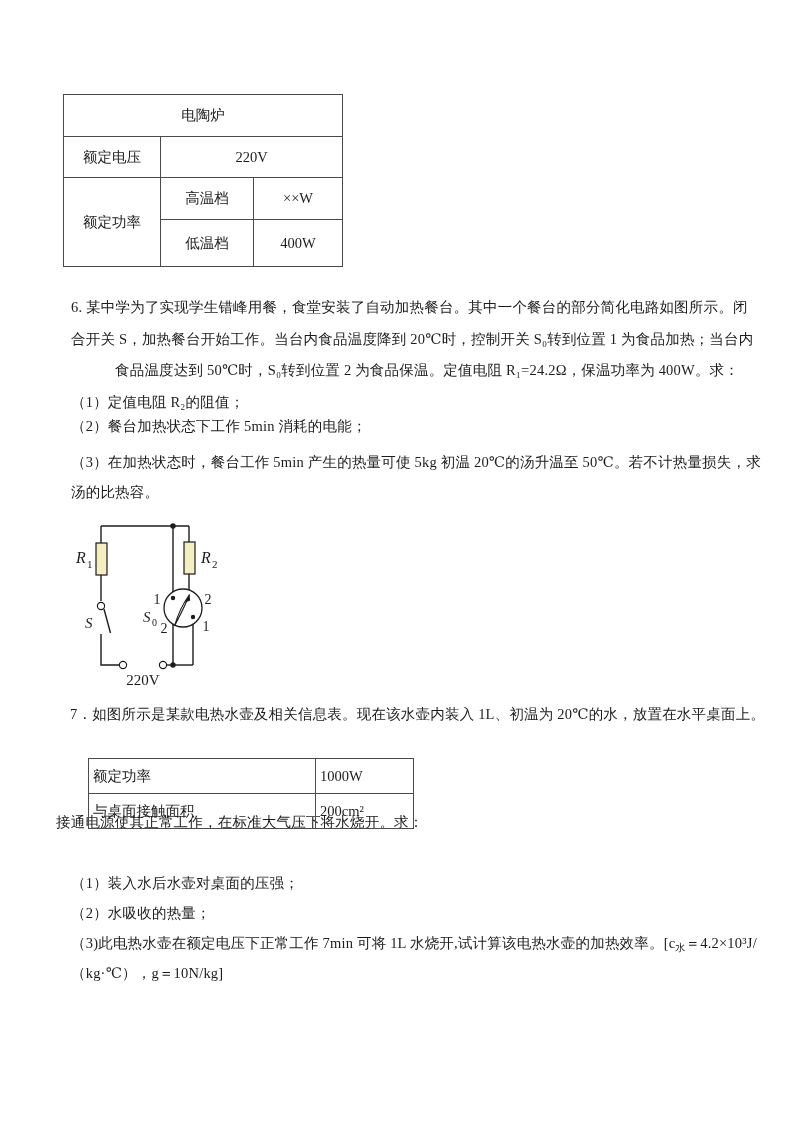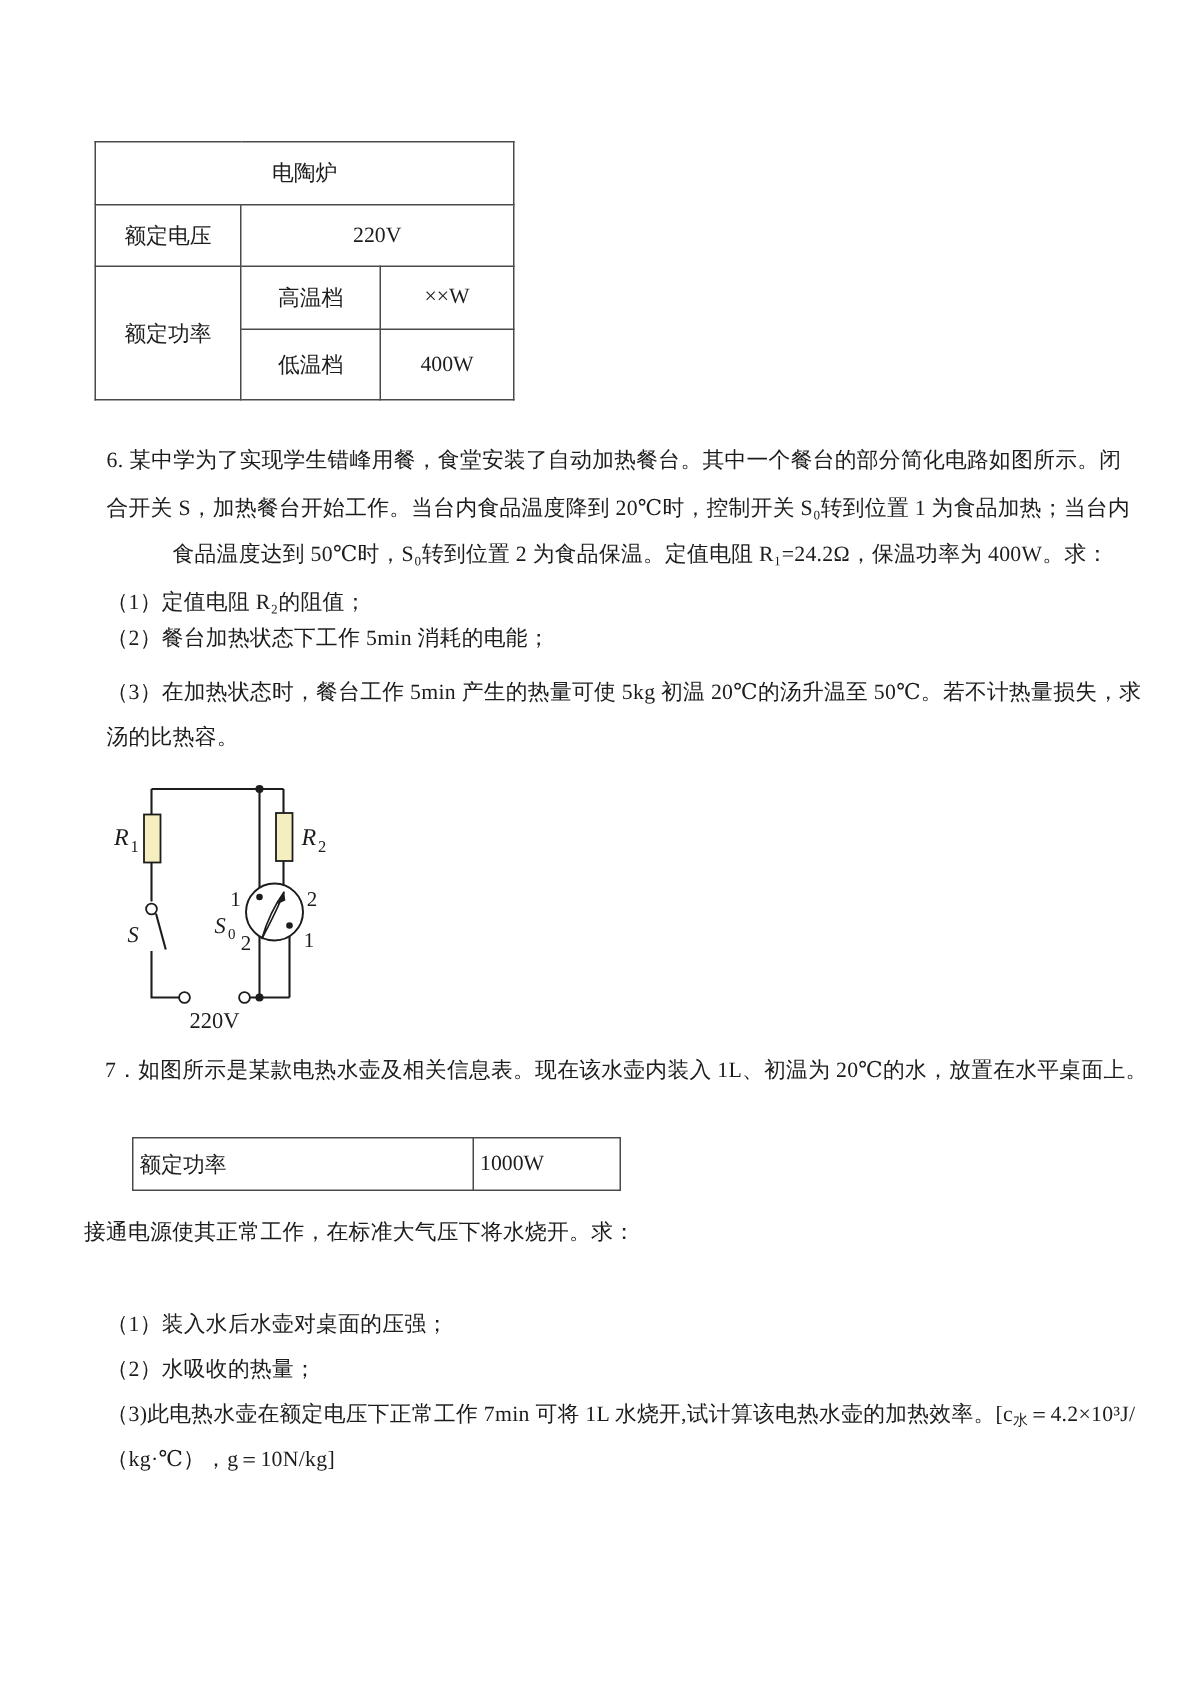--- a/index.html
+++ b/index.html
@@ -108,19 +108,23 @@
 
 <div class="abs line" style="left:70px;top:704px;">7．如图所示是某款电热水壶及相关信息表。现在该水壶内装入 1L、初温为 20℃的水，放置在水平桌面上。</div>
 <div class="abs line" style="left:56px;top:768px;margin-top:44px;">接通电源使其正常工作，在标准大气压下将水烧开。求：</div>
 
 <table class="t abs" id="table2">
   <tbody>
       <tr>
     <td class="c1">额定功率</td>
     <td class="c2">1000W</td>
   </tr>
+  <tr>
+    <td class="c1">与桌面接触面积</td>
+    <td class="c2">200cm²</td>
+  </tr>
 </tbody>
   </table>
 
 <div class="abs line" style="left:71px;top:873px;">（1）装入水后水壶对桌面的压强；</div>
 <div class="abs line" style="left:71px;top:903px;">（2）水吸收的热量；</div>
 <div class="abs line" style="left:71px;top:933px;"><span>（3)此电热水壶在额定电压下正常工作 7min 可将 1L 水烧开,试计算该电热水壶的加热效率。[c</span><span class="sub-water">水</span><span>＝4.2×10³J/</span></div>
 <div class="abs line" style="left:71px;top:963px;">（kg·℃），g＝10N/kg]</div>
 
 </body></html>

